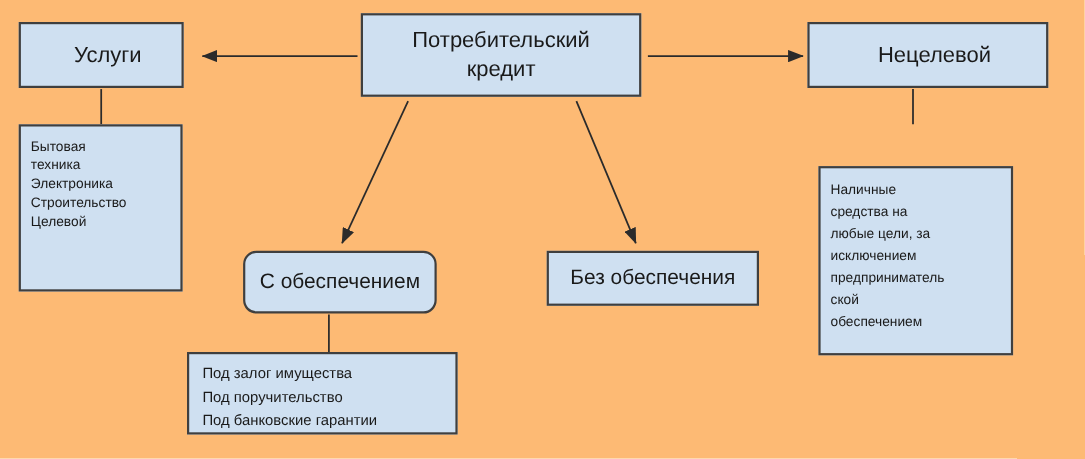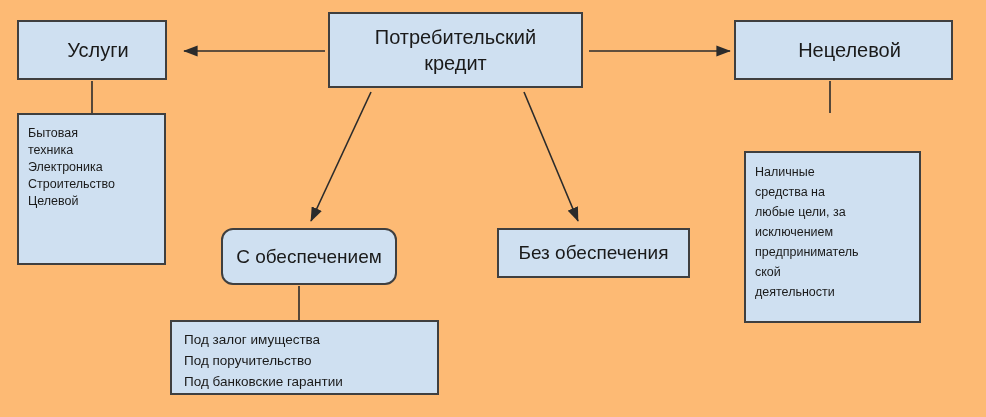--- a/index.html
+++ b/index.html
@@ -30,21 +30,21 @@
 
   #n-target-list{left:17px;top:113px;width:149px;height:152px;font-size:12.5px;line-height:17px;}
   #n-target-list .lines{padding:10px 0 0 9px;}
 
   #n-nontarget-list{left:744px;top:113px;width:177px;height:172px;font-size:12.5px;line-height:20px;margin-top:38px;}
   #n-nontarget-list .lines{padding:9px 0 0 9px;}
 
   #n-secured{left:221px;top:228px;width:176px;height:57px;font-size:19px;border-radius:12px;}
   #n-unsecured{left:497px;top:228px;width:193px;height:50px;font-size:19px;}
 
-  #n-secured-list{left:170px;top:320px;width:269px;height:75px;font-size:13.5px;line-height:21px;}
+  #n-secured-list{left:170px;top:320px;width:246px;height:75px;font-size:13.5px;line-height:21px;}
   #n-secured-list .lines{padding:7px 0 0 12px;}
 
   svg#links{position:absolute;left:0;top:0;width:986px;height:417px;pointer-events:none;}
   .edge{stroke:#2b2b2b;stroke-width:1.6px;fill:none;}
   .edge-arrow{stroke:#2b2b2b;stroke-width:1.6px;fill:none;marker-end:url(#arrowhead);}
 </style>
 </head>
 <body>
 
 <div id="canvas">
@@ -101,21 +101,21 @@
   </div>
 
   <div class="node listbox" id="n-nontarget-list">
     <div class="lines">
       <span>Наличные</span>
       <span>средства на</span>
       <span>любые цели, за</span>
       <span>исключением</span>
       <span>предприниматель</span>
       <span>ской</span>
-      <span>деятельности</span>
+      <span>обеспечением</span>
     </div>
   </div>
 
   <div class="node center" id="n-secured">
     <div class="lines">
       <span>С обеспечением</span>
     </div>
   </div>
 
   <div class="node center" id="n-unsecured">

